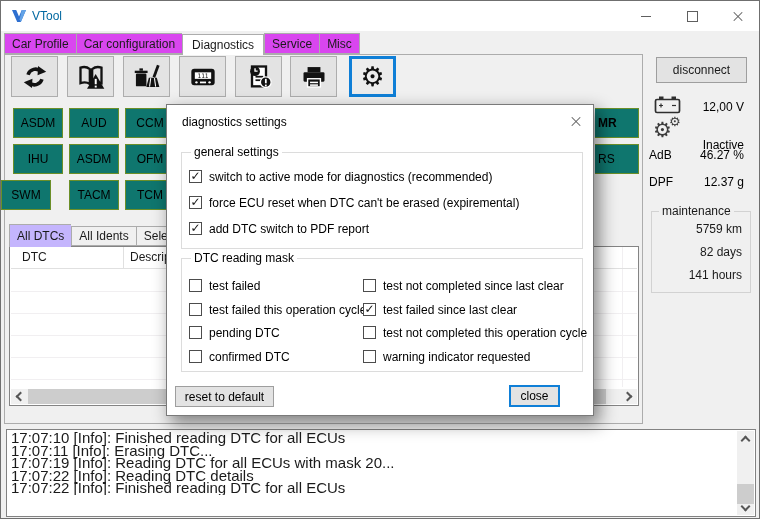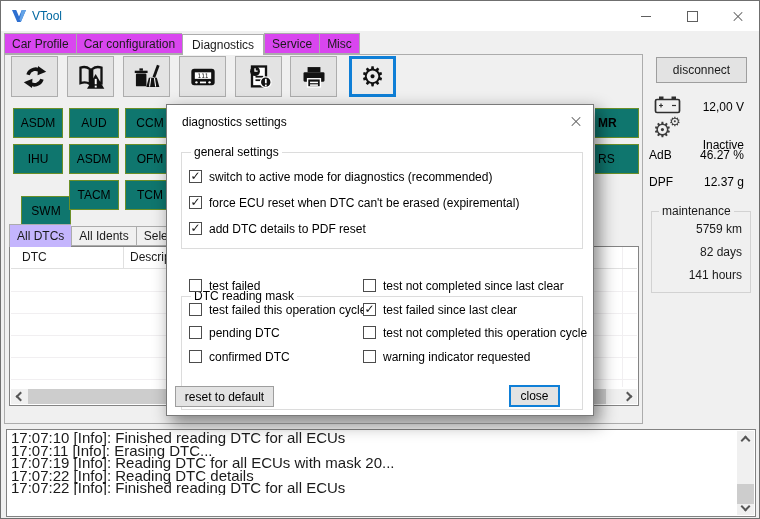--- a/index.html
+++ b/index.html
@@ -226,21 +226,21 @@
     <span class="maint-val" style="top:33px;">82 days</span>
     <span class="maint-val" style="top:56px;">141 hours</span>
   </div>
 
   <div class="ecu" style="left:12px;top:107px;">ASDM</div>
   <div class="ecu" style="left:68px;top:107px;">AUD</div>
   <div class="ecu" style="left:124px;top:107px;">CCM</div>
   <div class="ecu" style="left:12px;top:143px;">IHU</div>
   <div class="ecu" style="left:68px;top:143px;">ASDM</div>
   <div class="ecu" style="left:124px;top:143px;">OFM</div>
-  <div class="ecu" style="left:20px;top:179px;margin-top:16px;">SWM</div>
+  <div class="ecu" style="left:0;top:179px;">SWM</div>
   <div class="ecu" style="left:68px;top:179px;">TACM</div>
   <div class="ecu" style="left:124px;top:179px;">TCM</div>
   <div class="ecu stub" style="left:594px;top:107px;font-weight:bold;">MR</div>
   <div class="ecu stub" style="left:594px;top:143px;">RS</div>
 
   <div class="subtabs">
     <div class="stab active">All DTCs</div>
     <div class="stab">All Idents</div>
     <div class="stab">Selecte</div>
   </div>
@@ -282,24 +282,24 @@
     <div class="cbrow" style="left:22px;top:90px;">
       <span class="cb on"></span>
       <span class="cblabel">force ECU reset when DTC can't be erased (expiremental)</span>
     </div>
     <div class="cbrow" style="left:22px;top:64px;">
       <span class="cb on"></span>
       <span class="cblabel">switch to active mode for diagnostics (recommended)</span>
     </div>
     <div class="cbrow" style="left:22px;top:116px;">
       <span class="cb on"></span>
-      <span class="cblabel">add DTC details to PDF reset</span>
-    </div>
-
-    <div class="gb" style="left:14px;top:153px;width:400px;height:112px;margin-top:38px;">
+      <span class="cblabel">add DTC switch to PDF report</span>
+    </div>
+
+    <div class="gb" style="left:14px;top:153px;width:400px;height:112px;">
       <span class="legend">DTC reading mask</span>
     </div>
     <div class="cbrow" style="left:22px;top:173px;">
       <span class="cb"></span>
       <span class="cblabel">test failed</span>
     </div>
     <div class="cbrow" style="left:22px;top:197px;">
       <span class="cb"></span>
       <span class="cblabel">test failed this operation cycle</span>
     </div>

